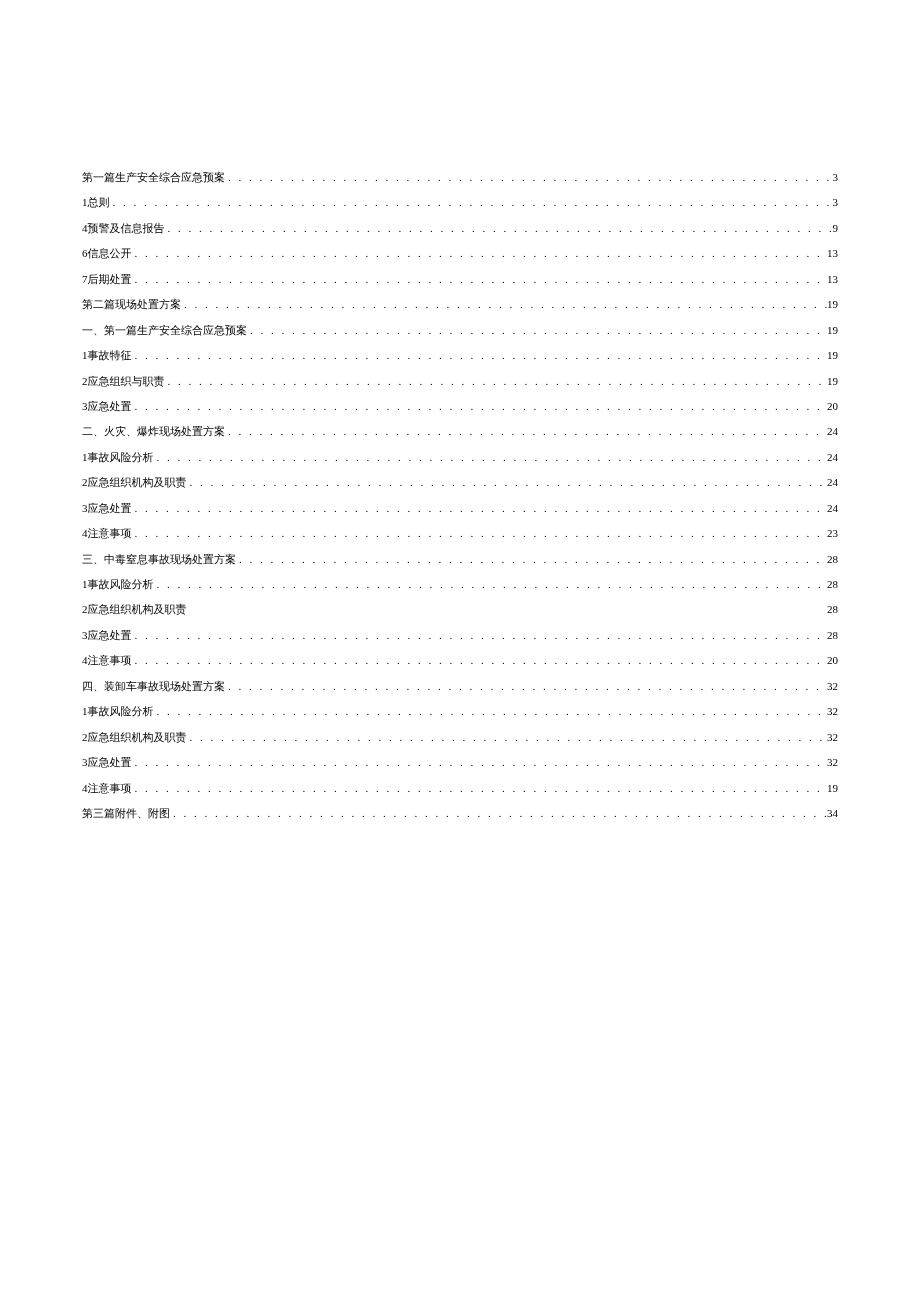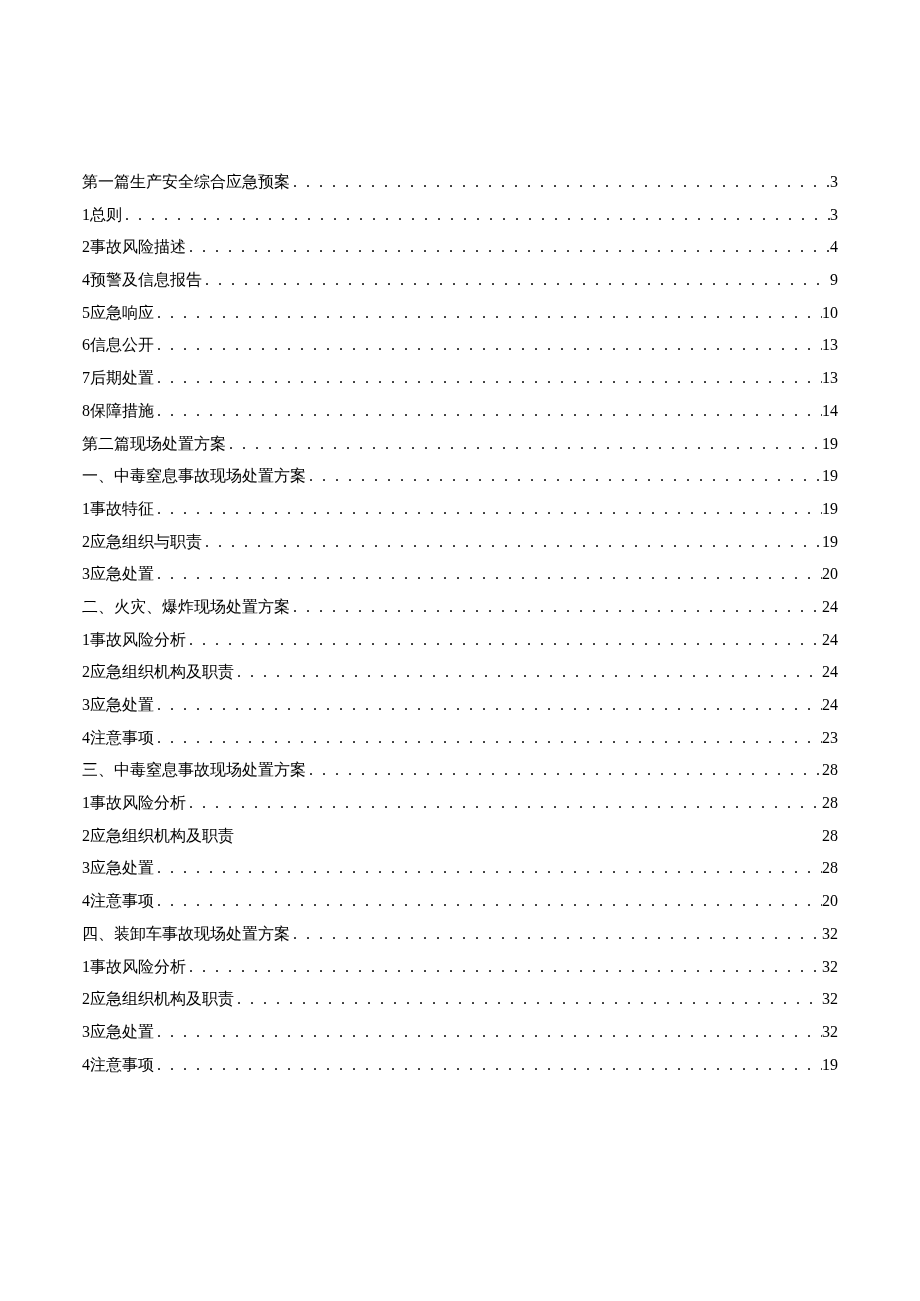--- a/index.html
+++ b/index.html
@@ -11,21 +11,21 @@
       padding: 170px 82px 0 82px;
     }
     .toc-container {
       width: 100%;
     }
     .toc-row {
       display: flex;
       align-items: center;
       width: 100%;
       margin-bottom: 9.5px;
-      font-size: 16px;
+      font-size: 11px;
       color: #000000;
       line-height: 1.45;
     }
     .toc-title {
       flex-shrink: 0;
       white-space: nowrap;
     }
     .toc-dots {
       flex: 1;
       overflow: hidden;
@@ -54,56 +54,41 @@
       <span class="toc-title">第一篇生产安全综合应急预案</span>
       <span class="toc-dots"></span>
       <span class="toc-page">3</span>
     </div>
   <div class="toc-row">
       <span class="toc-title">1总则</span>
       <span class="toc-dots"></span>
       <span class="toc-page">3</span>
     </div>
   <div class="toc-row">
-      <span class="toc-title">2事故风险描述</span>
-      <span class="toc-dots"></span>
-      <span class="toc-page">4</span>
-    </div>
-  <div class="toc-row">
       <span class="toc-title">4预警及信息报告</span>
       <span class="toc-dots"></span>
       <span class="toc-page">9</span>
-    </div>
-  <div class="toc-row">
-      <span class="toc-title">5应急响应</span>
-      <span class="toc-dots"></span>
-      <span class="toc-page">10</span>
     </div>
   <div class="toc-row">
       <span class="toc-title">6信息公开</span>
       <span class="toc-dots"></span>
       <span class="toc-page">13</span>
     </div>
   <div class="toc-row">
       <span class="toc-title">7后期处置</span>
       <span class="toc-dots"></span>
       <span class="toc-page">13</span>
     </div>
   <div class="toc-row">
-      <span class="toc-title">8保障措施</span>
-      <span class="toc-dots"></span>
-      <span class="toc-page">14</span>
-    </div>
-  <div class="toc-row">
       <span class="toc-title">第二篇现场处置方案</span>
       <span class="toc-dots"></span>
       <span class="toc-page">19</span>
     </div>
   <div class="toc-row">
-      <span class="toc-title">一、中毒窒息事故现场处置方案</span>
+      <span class="toc-title">一、第一篇生产安全综合应急预案</span>
       <span class="toc-dots"></span>
       <span class="toc-page">19</span>
     </div>
   <div class="toc-row">
       <span class="toc-title">1事故特征</span>
       <span class="toc-dots"></span>
       <span class="toc-page">19</span>
     </div>
   <div class="toc-row">
       <span class="toc-title">2应急组织与职责</span>
@@ -183,13 +168,18 @@
   <div class="toc-row">
       <span class="toc-title">3应急处置</span>
       <span class="toc-dots"></span>
       <span class="toc-page">32</span>
     </div>
   <div class="toc-row">
       <span class="toc-title">4注意事项</span>
       <span class="toc-dots"></span>
       <span class="toc-page">19</span>
     </div>
+  <div class="toc-row">
+      <span class="toc-title">第三篇附件、附图</span>
+      <span class="toc-dots"></span>
+      <span class="toc-page">34</span>
+    </div>
 </div>
 
 </body></html>

